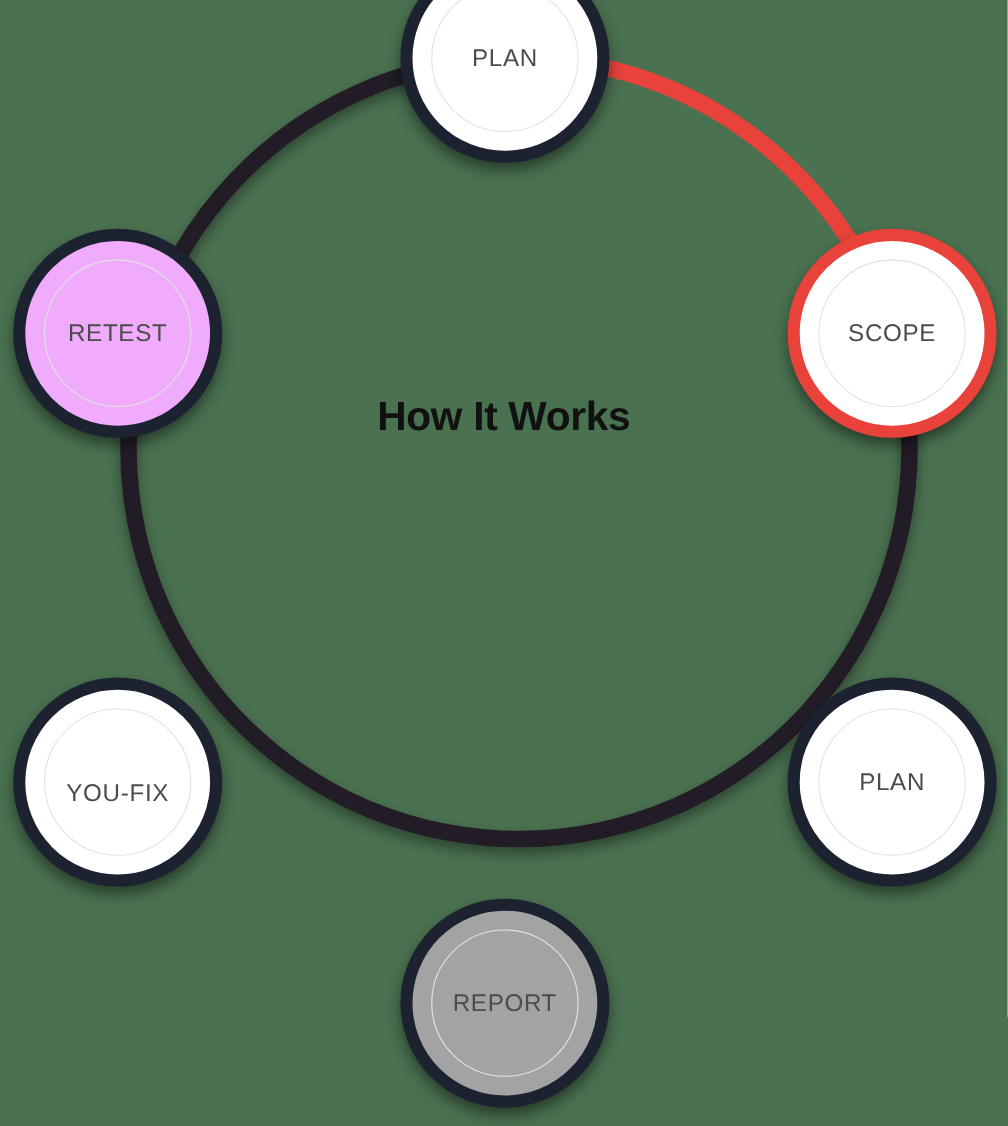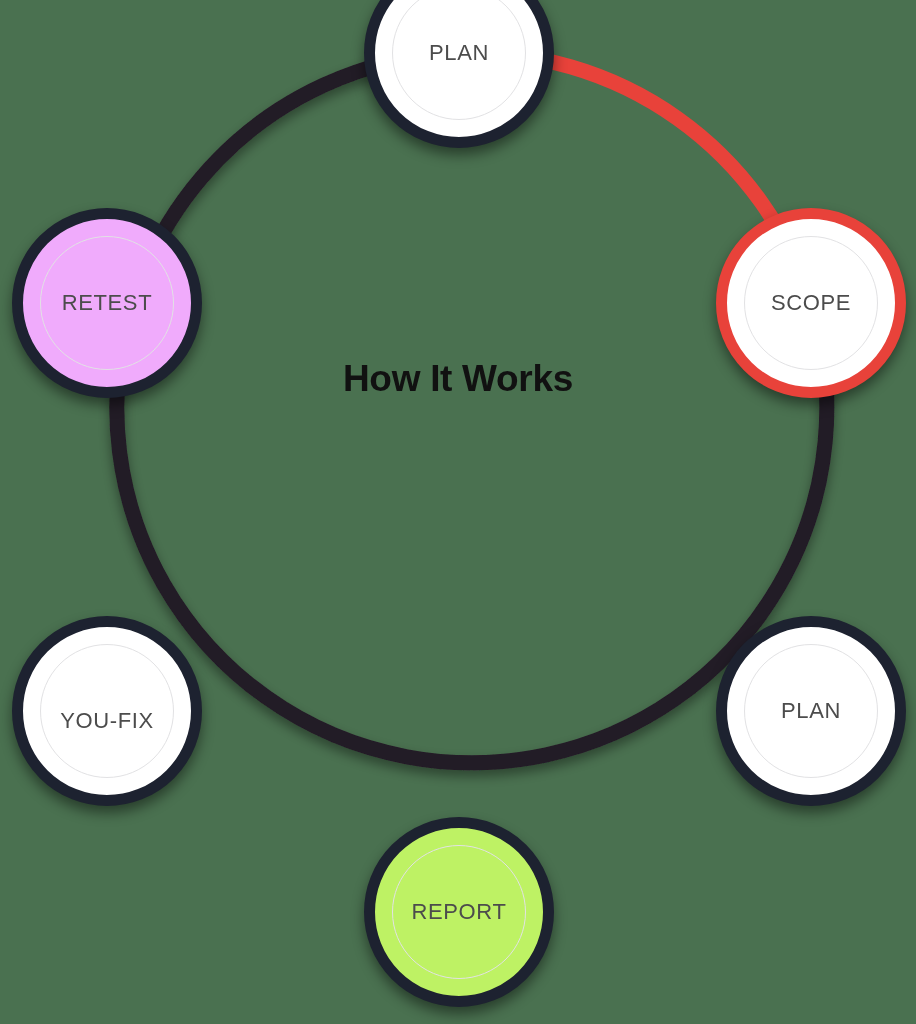--- a/index.html
+++ b/index.html
@@ -151,21 +151,21 @@
   <div id="node-scope" class="node node-active" style="border-color: rgb(232, 66, 58); background: rgb(255, 255, 255);">
     <span class="node-inner-ring"></span>
     <span class="node-label" style="color: rgb(76, 76, 76);">SCOPE</span>
   </div>
 
   <div id="node-test" class="node node-dark" style="border-color: rgb(29, 34, 48); background: rgb(255, 255, 255);">
     <span class="node-inner-ring"></span>
     <span class="node-label" style="color: rgb(76, 76, 76);">PLAN</span>
   </div>
 
-  <div id="node-report" class="node node-dark" style="border-color: rgb(29, 34, 48); background: #bef264;">
+  <div id="node-report" class="node node-dark" style="border-color: rgb(29, 34, 48); background: #a3a3a3;">
     <span class="node-inner-ring"></span>
     <span class="node-label" style="color: rgb(76, 76, 76);">REPORT</span>
   </div>
 
   <div id="node-youfix" class="node node-dark" style="border-color: rgb(29, 34, 48); background: rgb(255, 255, 255);">
     <span class="node-inner-ring"></span>
     <span class="node-label" style="color: rgb(76, 76, 76); margin-top: 20px;">YOU-FIX</span>
   </div>
 
   <div id="node-retest" class="node node-dark" style="border-color: rgb(29, 34, 48); background: #f0abfc;">

